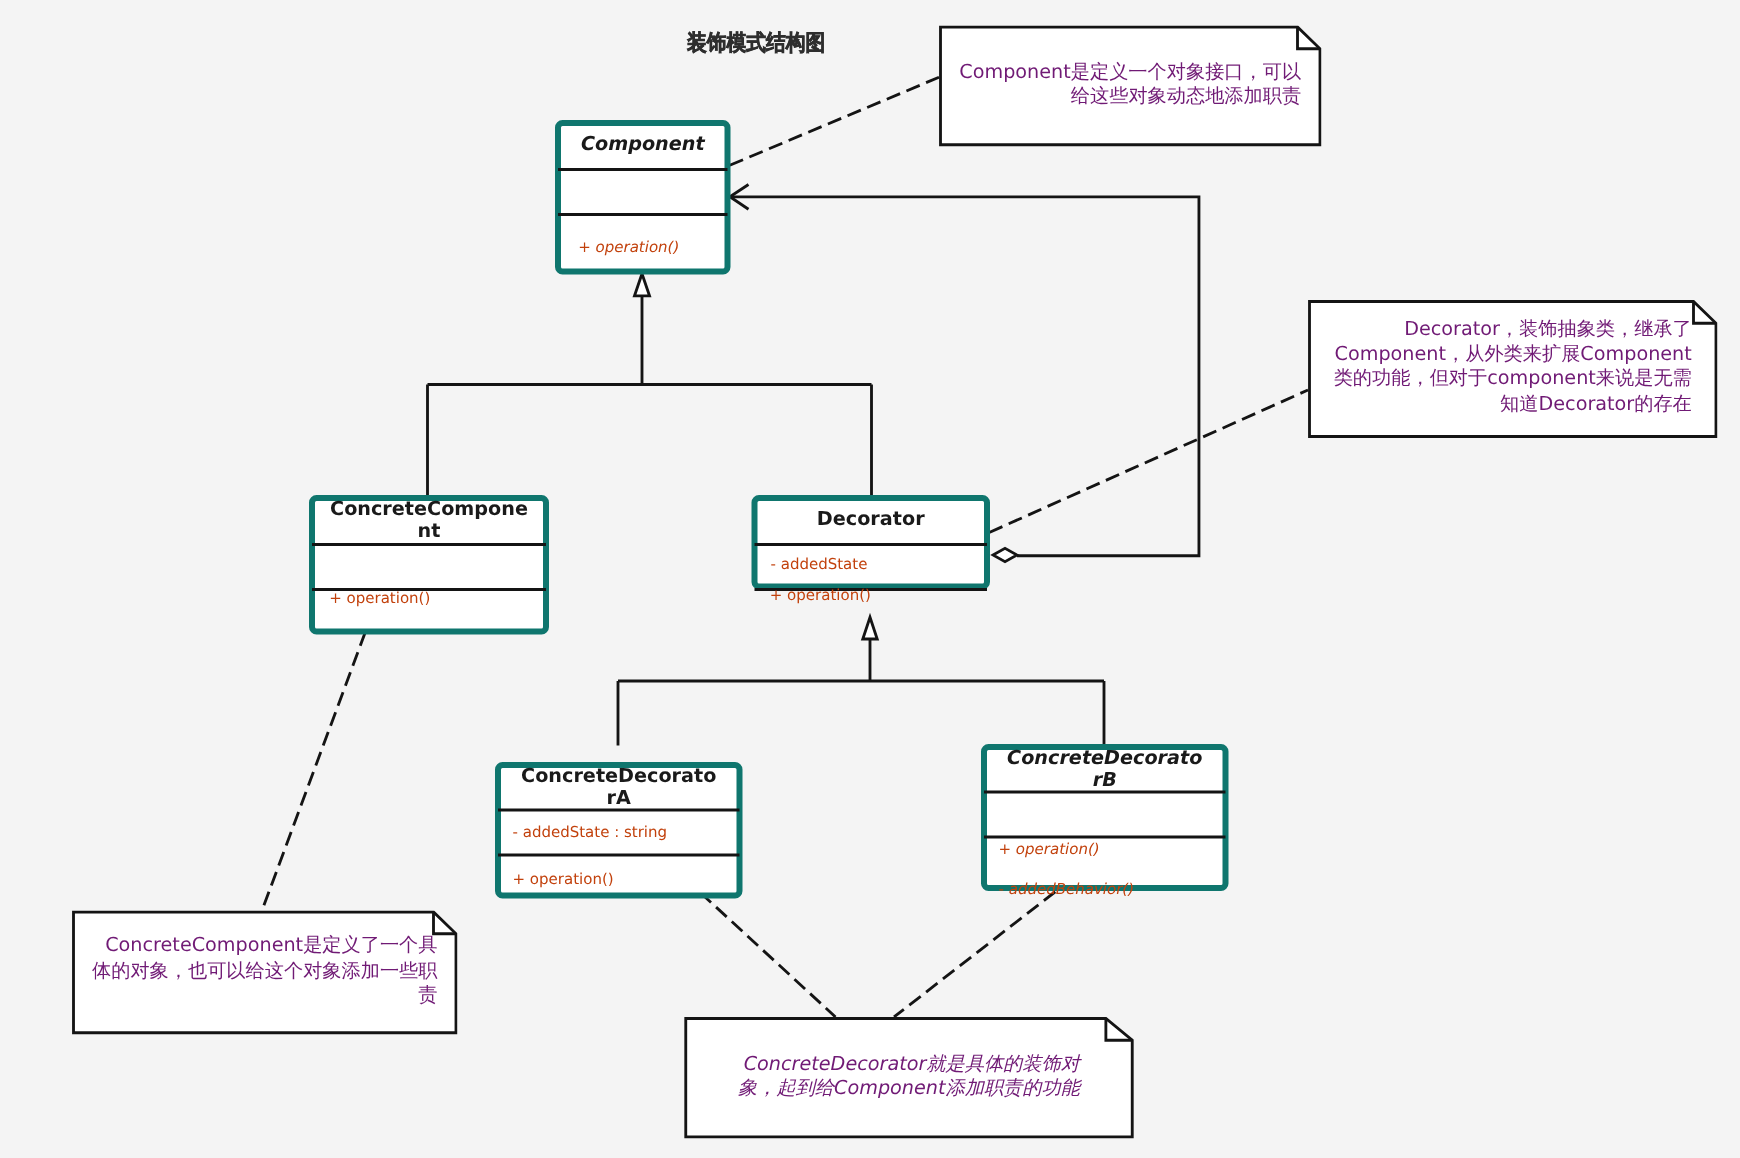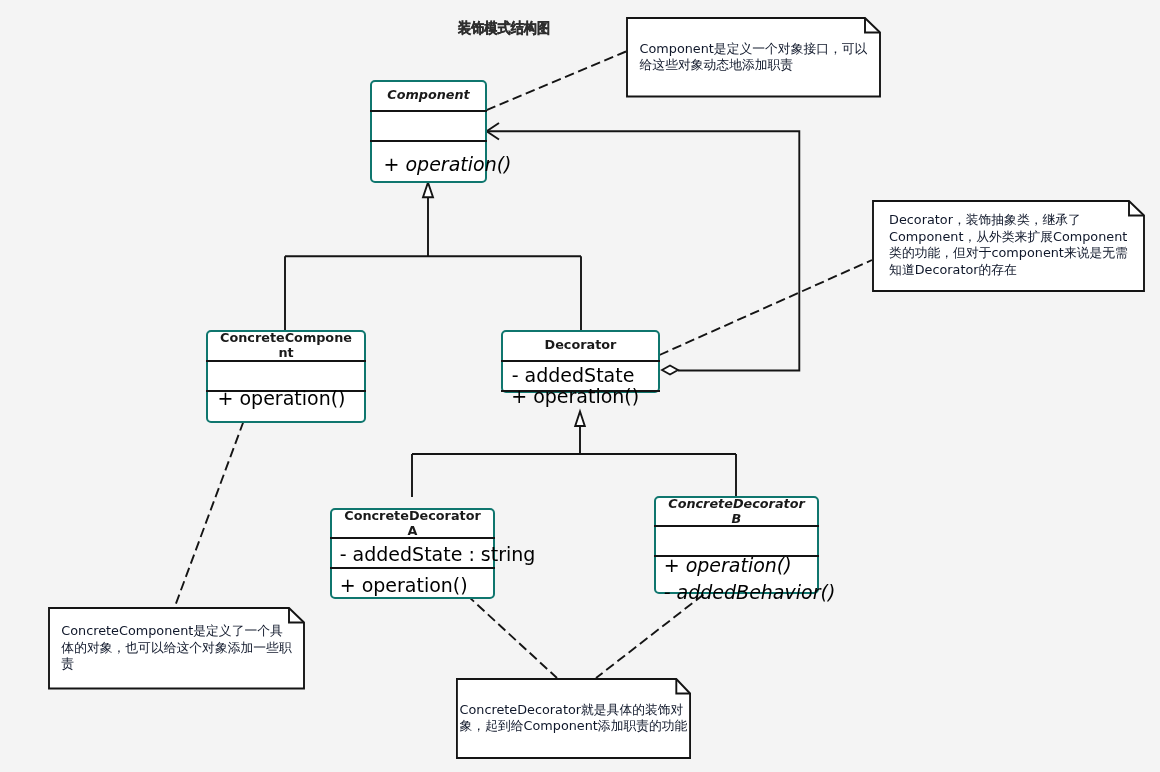--- a/index.html
+++ b/index.html
@@ -7,36 +7,36 @@
   body{width:1160px;height:772px;background:#f4f4f4;overflow:hidden;
        font-family:"Liberation Sans",sans-serif;-webkit-font-smoothing:antialiased;}
   #stage{position:relative;width:1160px;height:772px;
       transform:translateZ(0);}
   svg#edges{position:absolute;left:0;top:0;width:1160px;height:772px;overflow:visible;}
 
   .diagram-title{position:absolute;font-weight:bold;font-size:14.8px;color:#2e2e2e;
       white-space:nowrap;-webkit-text-stroke:0.4px #2e2e2e;
       transform:scaleX(0.89);transform-origin:left top;}
 
-  .umlbox{position:absolute;background:#fff;border:2px solid #0f766e;border-radius:5px;
+  .umlbox{position:absolute;background:#fff;border:4px solid #0f766e;border-radius:5px;
       box-sizing:border-box;}
   .umlbox .divider{position:absolute;left:-1.6px;right:-1.6px;height:0;
       border-top:2px solid #141414;}
   .umlbox .title{position:absolute;font-weight:bold;font-size:12.8px;text-align:center;
       color:#1a1a1a;line-height:15px;word-break:break-all;
       font-family:"DejaVu Sans",sans-serif;}
   .umlbox .title.abs{font-style:italic;}
-  .umlbox .row{position:absolute;font-size:19px;color:#000000;line-height:16.5px;
+  .umlbox .row{position:absolute;font-size:10px;color:#c2410c;line-height:16.5px;
       white-space:nowrap;font-family:"DejaVu Sans",sans-serif;}
   .umlbox .row.it{font-style:italic;}
 
   .note{position:absolute;box-sizing:border-box;
       display:flex;align-items:center;justify-content:center;}
   .note .notetext{position:relative;z-index:2;font-size:12.8px;line-height:16.5px;
-      color:#0f172a;text-align:left;padding:0;white-space:pre;margin-top:-0.5px;
+      color:#701a75;text-align:right;padding:0;white-space:pre;margin-top:-0.5px;
       font-family:"DejaVu Sans",sans-serif;}
   .note svg.noteshape{position:absolute;left:0;top:0;width:100%;height:100%;z-index:1;}
 </style>
 </head>
 <body>
 
 <div id="stage">
 
   <div class="diagram-title" style="left:457.5px;top:19px;">装饰模式结构图</div>
 
@@ -127,21 +127,21 @@
   <div class="note" style="left:48px;top:607px;width:257px;height:82.5px;">
     <svg class="noteshape" viewBox="0 0 257 82.5" preserveAspectRatio="none">
       <path d="M1.0 1.0 H241.0 L256.0 15.5 V81.5 H1.0 Z" fill="#ffffff" stroke="#141414" stroke-width="1.9" stroke-linejoin="miter" vector-effect="non-scaling-stroke"></path>
       <path d="M241.0 1.0 V15.5 H256.0" fill="none" stroke="#141414" stroke-width="1.9" stroke-linejoin="miter" vector-effect="non-scaling-stroke"></path>
     </svg>
     <div class="notetext">ConcreteComponent是定义了一个具
 体的对象，也可以给这个对象添加一些职
 责</div>
   </div>
 
-  <div class="note" style="left:456px;top:678px;width:235px;height:81px;">
+  <div class="note" style="left:456px;top:678px;width:300px;height:81px;font-style:italic;">
     <svg class="noteshape" viewBox="0 0 256 81" preserveAspectRatio="none">
       <path d="M1.0 1.0 H240.0 L255.0 15.5 V80.0 H1.0 Z" fill="#ffffff" stroke="#141414" stroke-width="1.9" stroke-linejoin="miter" vector-effect="non-scaling-stroke"></path>
       <path d="M240.0 1.0 V15.5 H255.0" fill="none" stroke="#141414" stroke-width="1.9" stroke-linejoin="miter" vector-effect="non-scaling-stroke"></path>
     </svg>
     <div class="notetext">ConcreteDecorator就是具体的装饰对
 象，起到给Component添加职责的功能</div>
   </div>
 
 </div>
 

